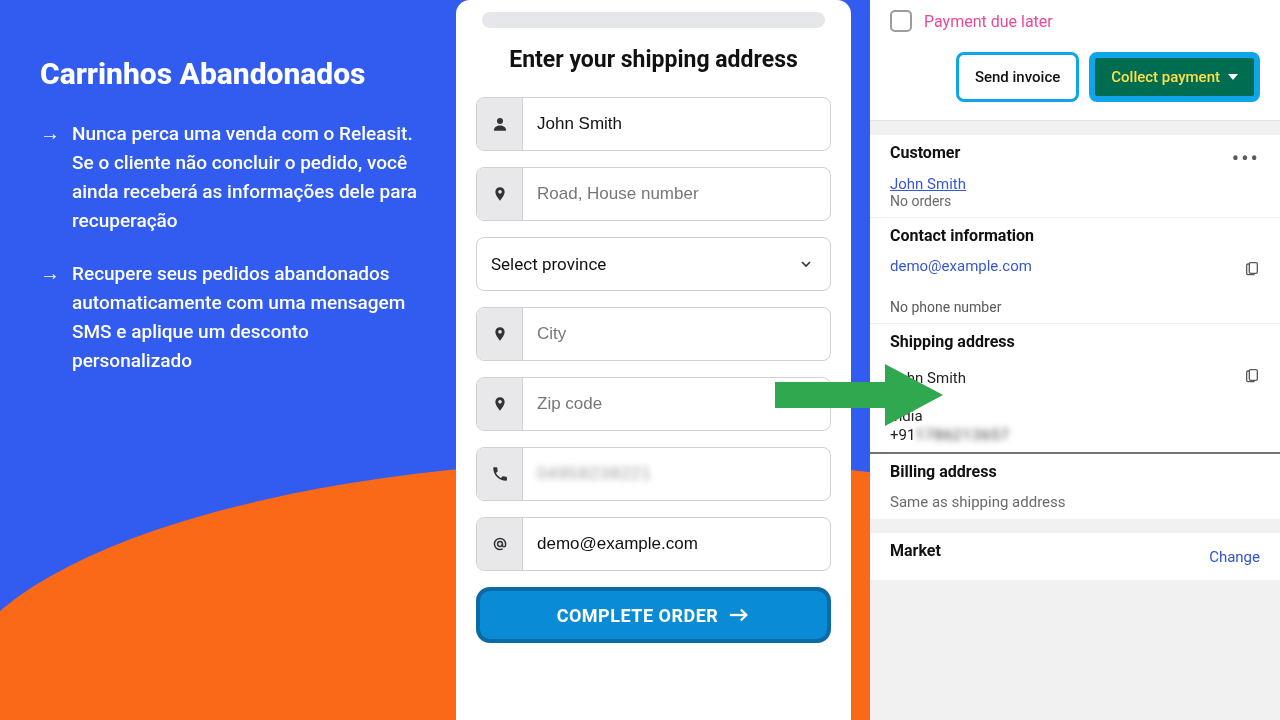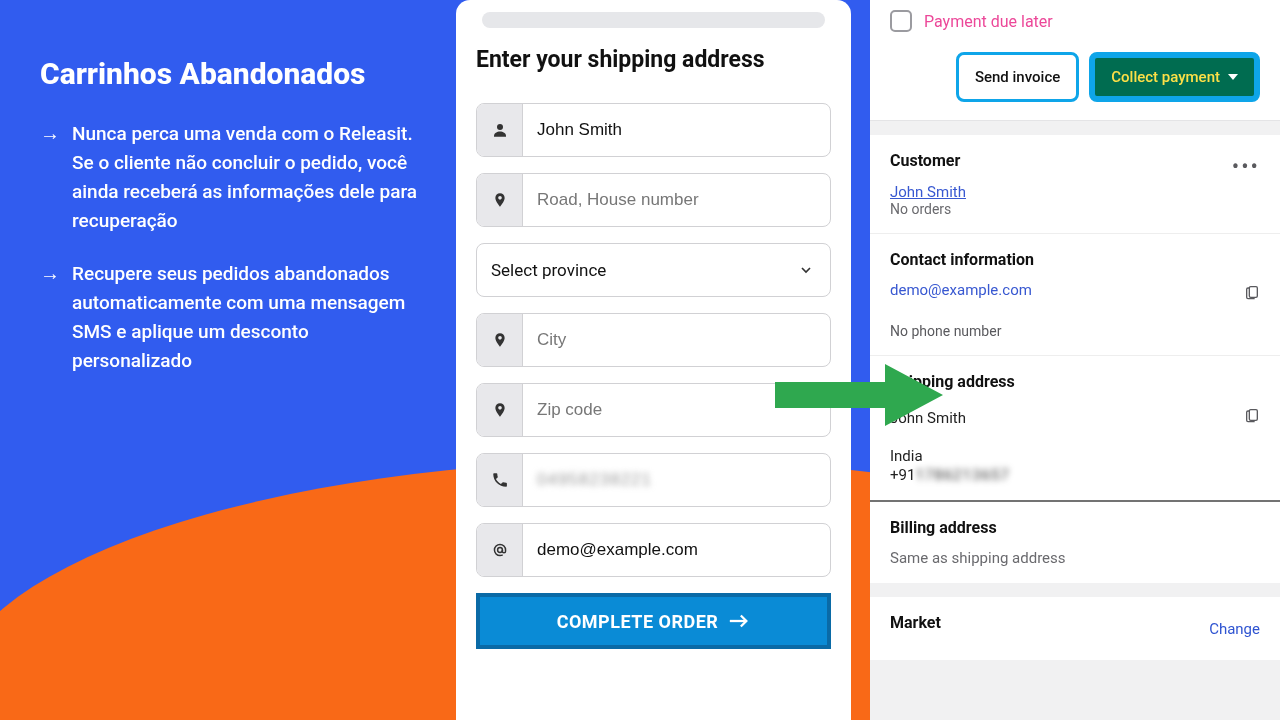--- a/index.html
+++ b/index.html
@@ -67,23 +67,24 @@
     padding: 12px 20px 0 20px;
     z-index: 2;
   }
   .center .topbar {
     height: 16px;
     background: #e6e7ea;
     border-radius: 8px;
     margin: 0 6px 18px 6px;
   }
   .center h2 {
+    text-align: center;
     font-size: 23px;
     font-weight: 700;
-    margin-bottom: 30px;
+    margin-bottom: 24px;
     color: #111;
   }
   .igroup {
     display: flex;
     border: 1px solid #d1d1d4;
     border-radius: 8px;
     overflow: hidden;
     margin-bottom: 16px;
     height: 54px;
     background: #fff;
@@ -155,21 +156,21 @@
     display: flex;
     align-items: center;
     justify-content: center;
     gap: 10px;
     height: 56px;
     background: #0a8bd6;
     color: #fff;
     font-weight: 700;
     font-size: 18px;
     border: 4px solid #0a6aa6;
-    border-radius: 0;
+    border-radius: 14px;
     letter-spacing: 0.5px;
   }
 
   
   .right {
     position: absolute;
     top: 0;
     left: 870px;
     right: 0;
     height: 720px;
@@ -204,21 +205,21 @@
     border-radius: 8px;
     cursor: pointer;
     display: inline-flex;
     align-items: center;
     gap: 8px;
     font-weight: 500;
   }
   .btn.secondary { background: #fff; border: 3px solid #0ea5e9; color: #111; }
   .btn.primary { background: #006c50; color: #fde047; border: 6px solid #0ea5e9; }
   .sep { height: 14px; background: #f1f1f2; }
-  .csec { padding: 16px 20px; background:#fff; }
+  .csec { padding: 8px 20px; background:#fff; }
   .csec h3 { font-size: 16px; font-weight: 700; color:#111; margin-bottom:12px; }
   .csec .row { display: flex; justify-content: space-between; align-items:center; }
   .clink { color:#3858d1; text-decoration: underline; font-size:15px; }
   .muted { color:#6a6a6e; font-size:14px; }
   .email { color:#3858d1; font-size:15px; margin-bottom:4px; display:block; }
   .phlabel { color:#5a5a5e; font-size:14px; display:block; margin-top:20px;}
   .shipname { font-size:15px; color:#222; margin-top:6px;}
   .copy { color:#5a5a5e; }
   .dots { color:#5a5a5e; font-size:22px; letter-spacing:2px; }
   .market .chg { color:#2f54d1; font-size:15px; }

